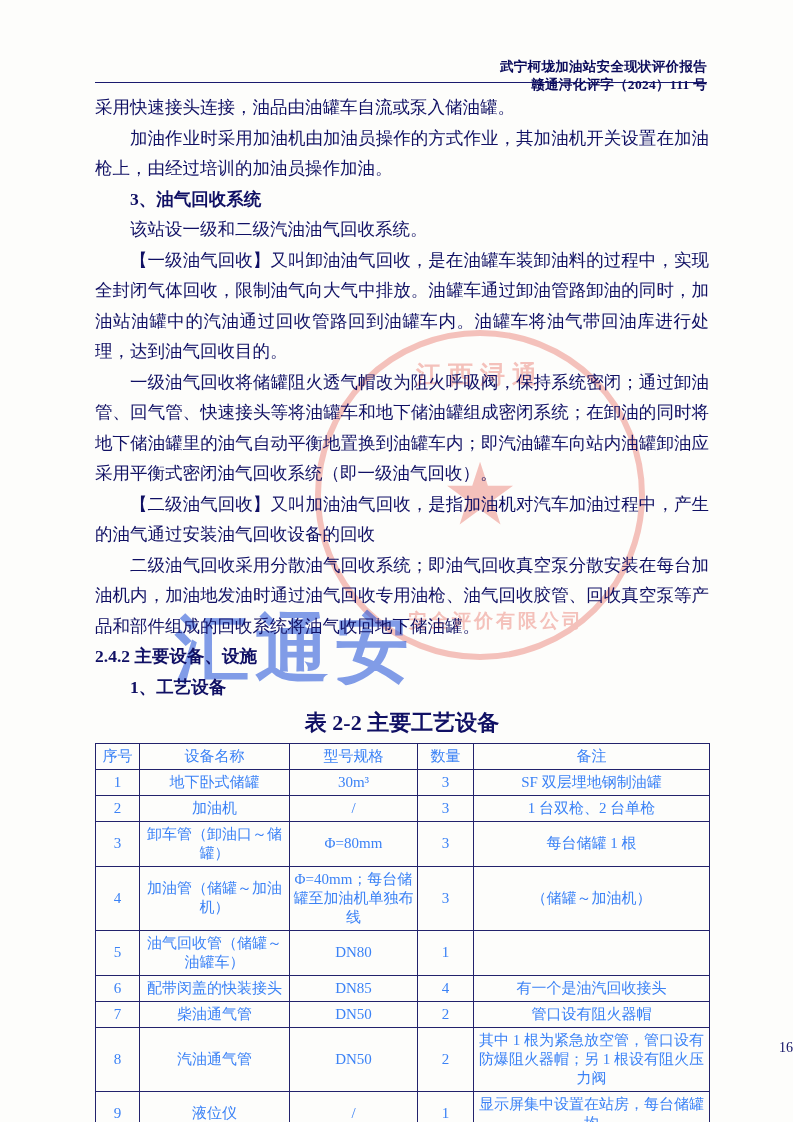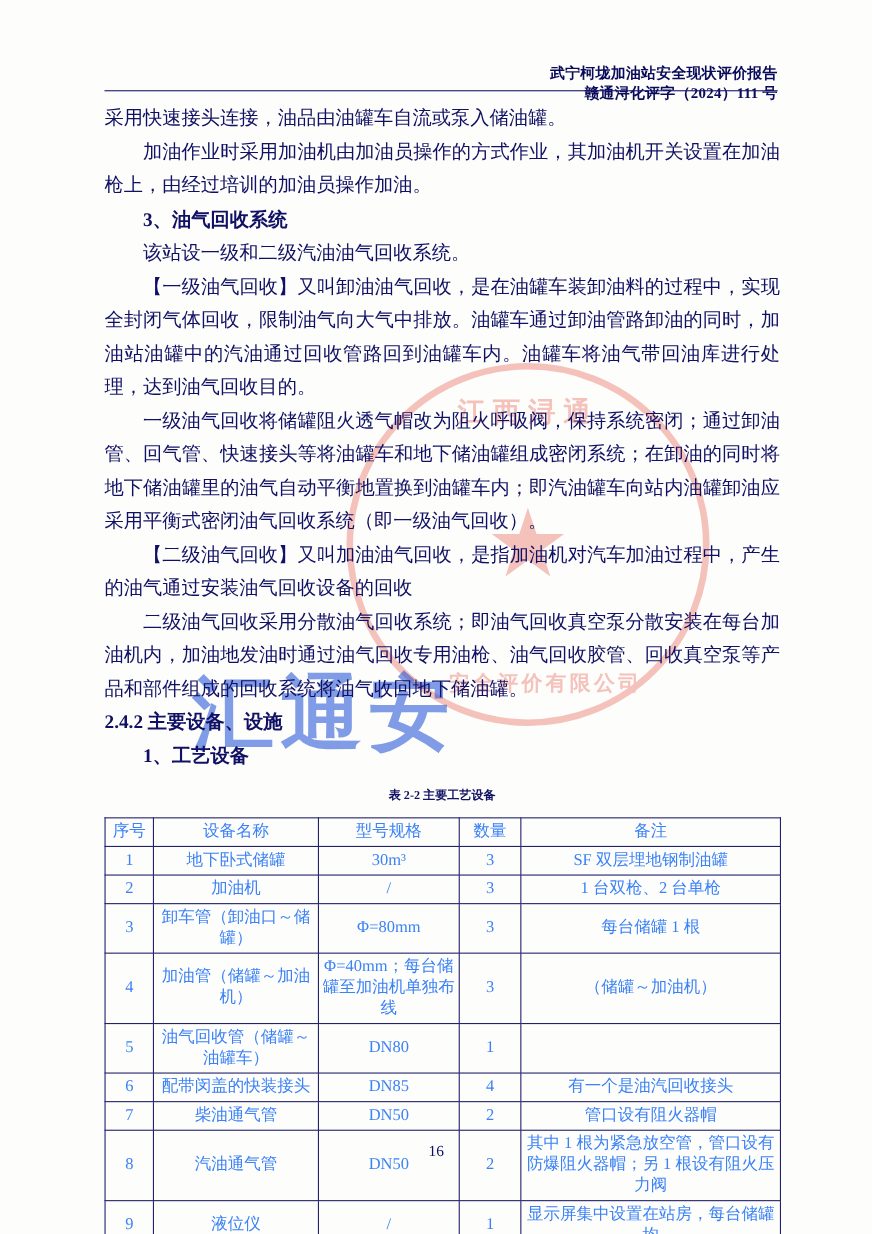--- a/index.html
+++ b/index.html
@@ -64,21 +64,21 @@
     text-indent: 2em;
   }
   .content p.heading-l2 {
     font-weight: bold;
     text-indent: 0;
   }
   
   .table-title {
     text-align: center;
     font-weight: bold;
-    font-size: 11px;
+    font-size: 22px;
     color: #101064;
     margin-top: 6px;
     margin-bottom: 4px;
   }
   
   table.proc {
     border-collapse: collapse;
     width: 614px;
     table-layout: fixed;
     font-size: 15px;
@@ -97,21 +97,21 @@
   .col-1 { width: 150px; }
   .col-2 { width: 128px; }
   .col-3 { width: 56px; }
   .col-4 { width: 236px; }
   
   .page-number {
     position: absolute;
     left: 0;
     width: 793px;
     top: 1040px;
-    text-align: center;
+    text-align: right;
     font-size: 14px;
     color: #101064;
   }
   
   .stamp {
     position: absolute;
     left: 315px;
     top: 330px;
     width: 330px;
     height: 330px;

